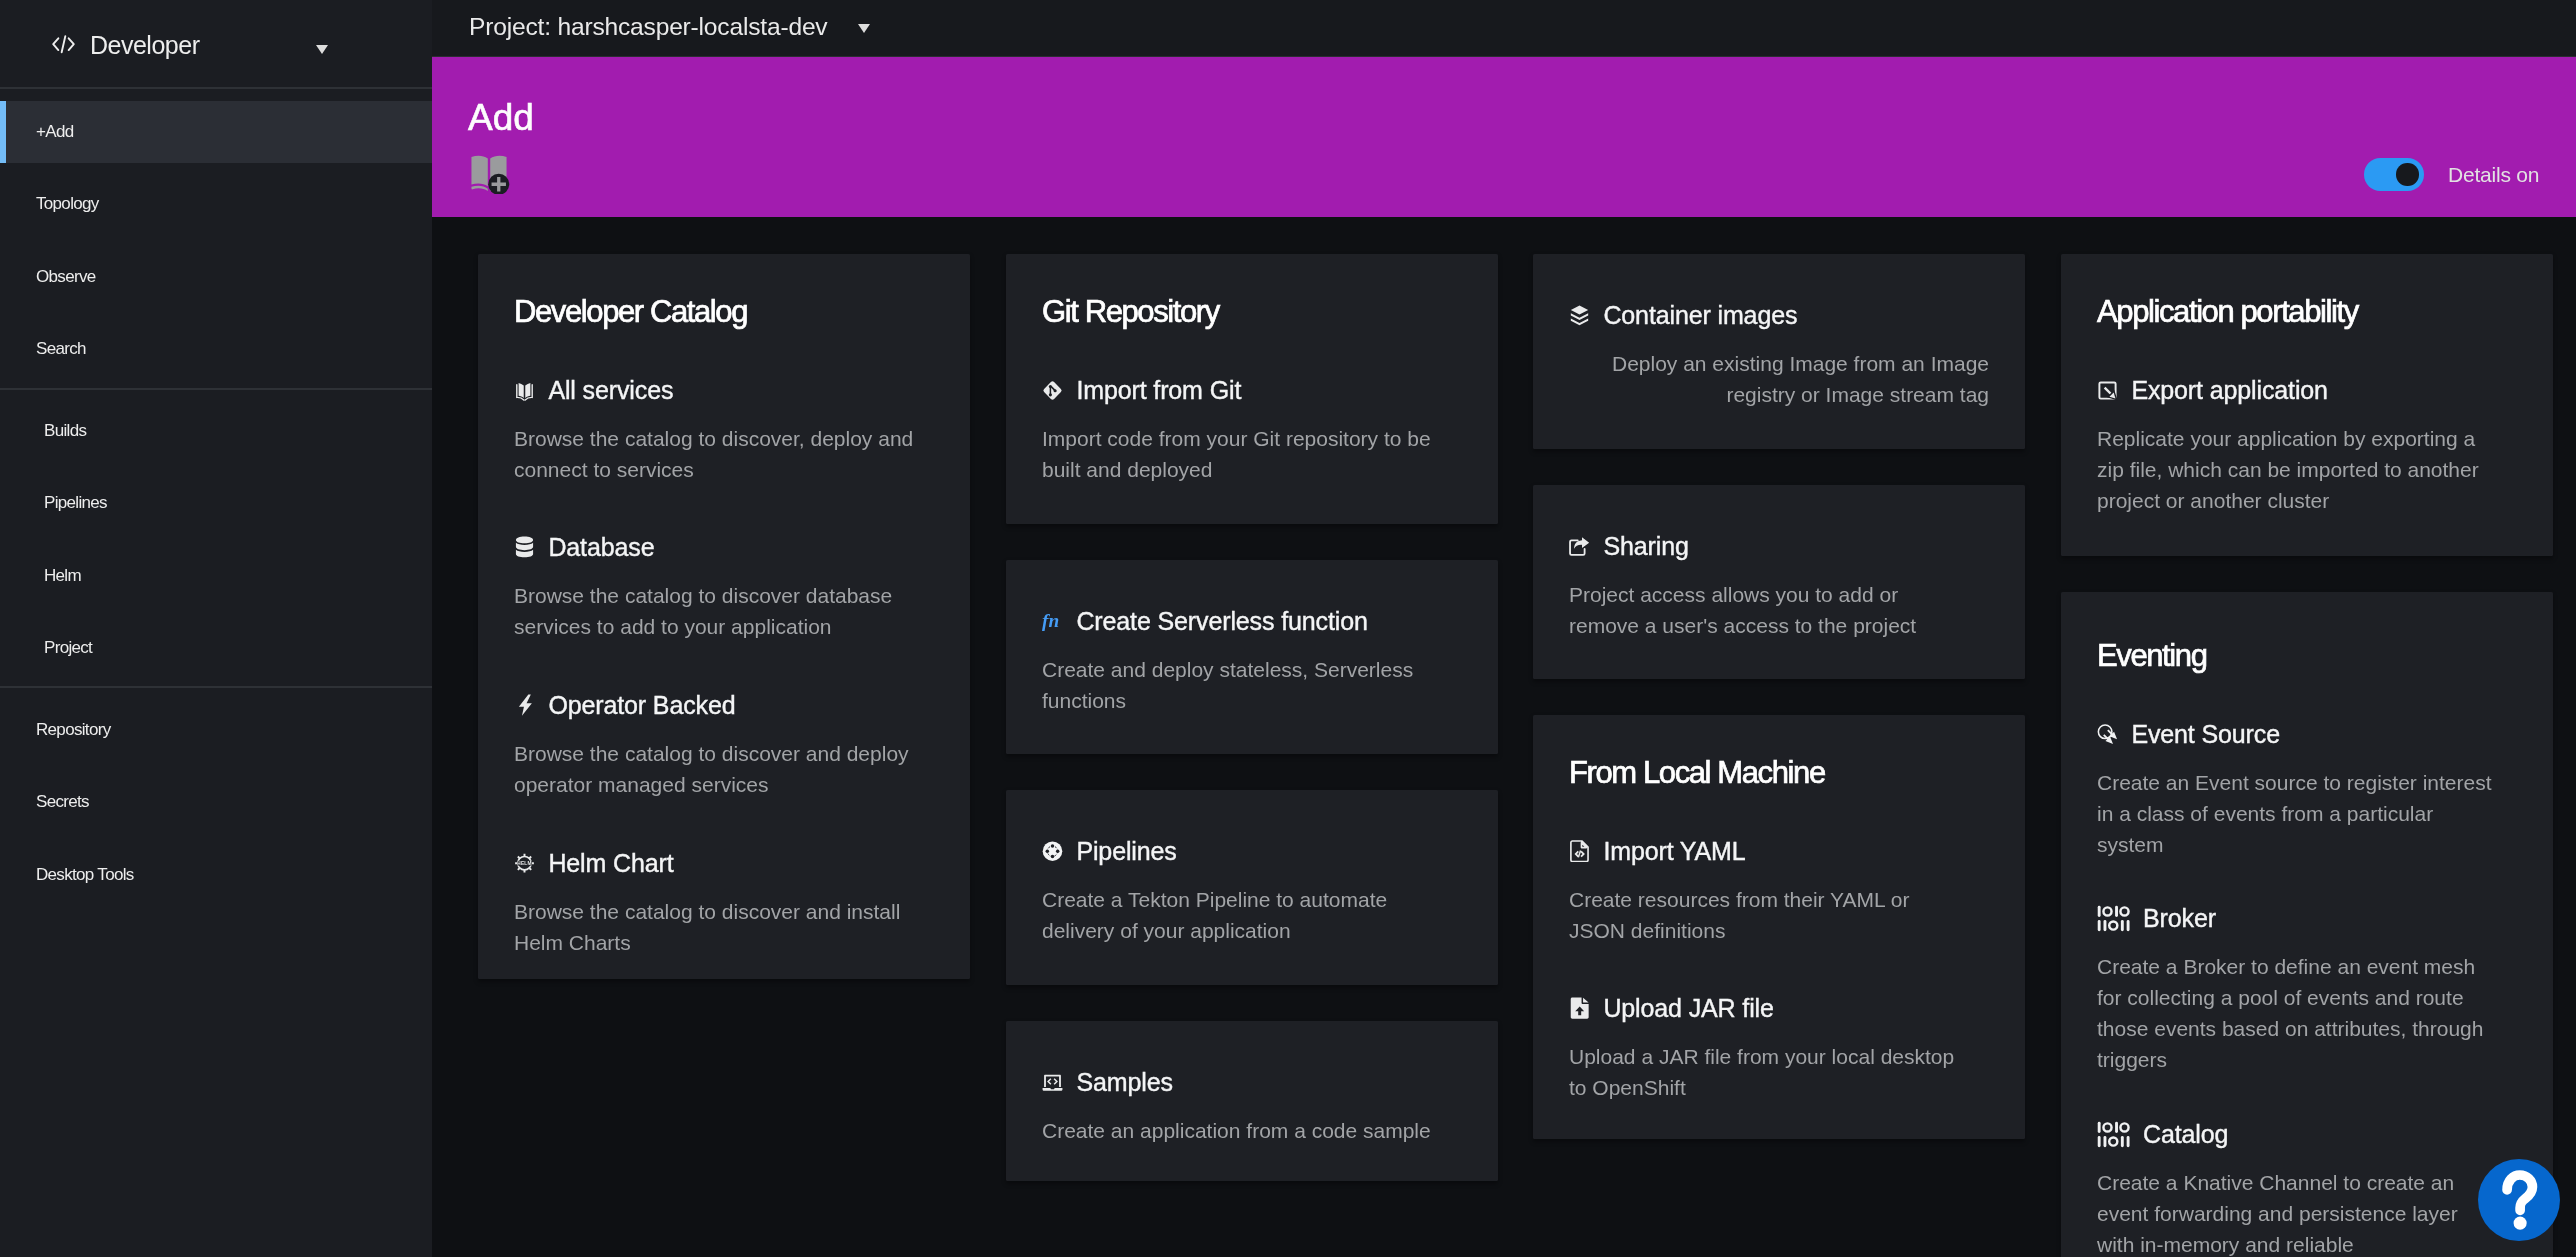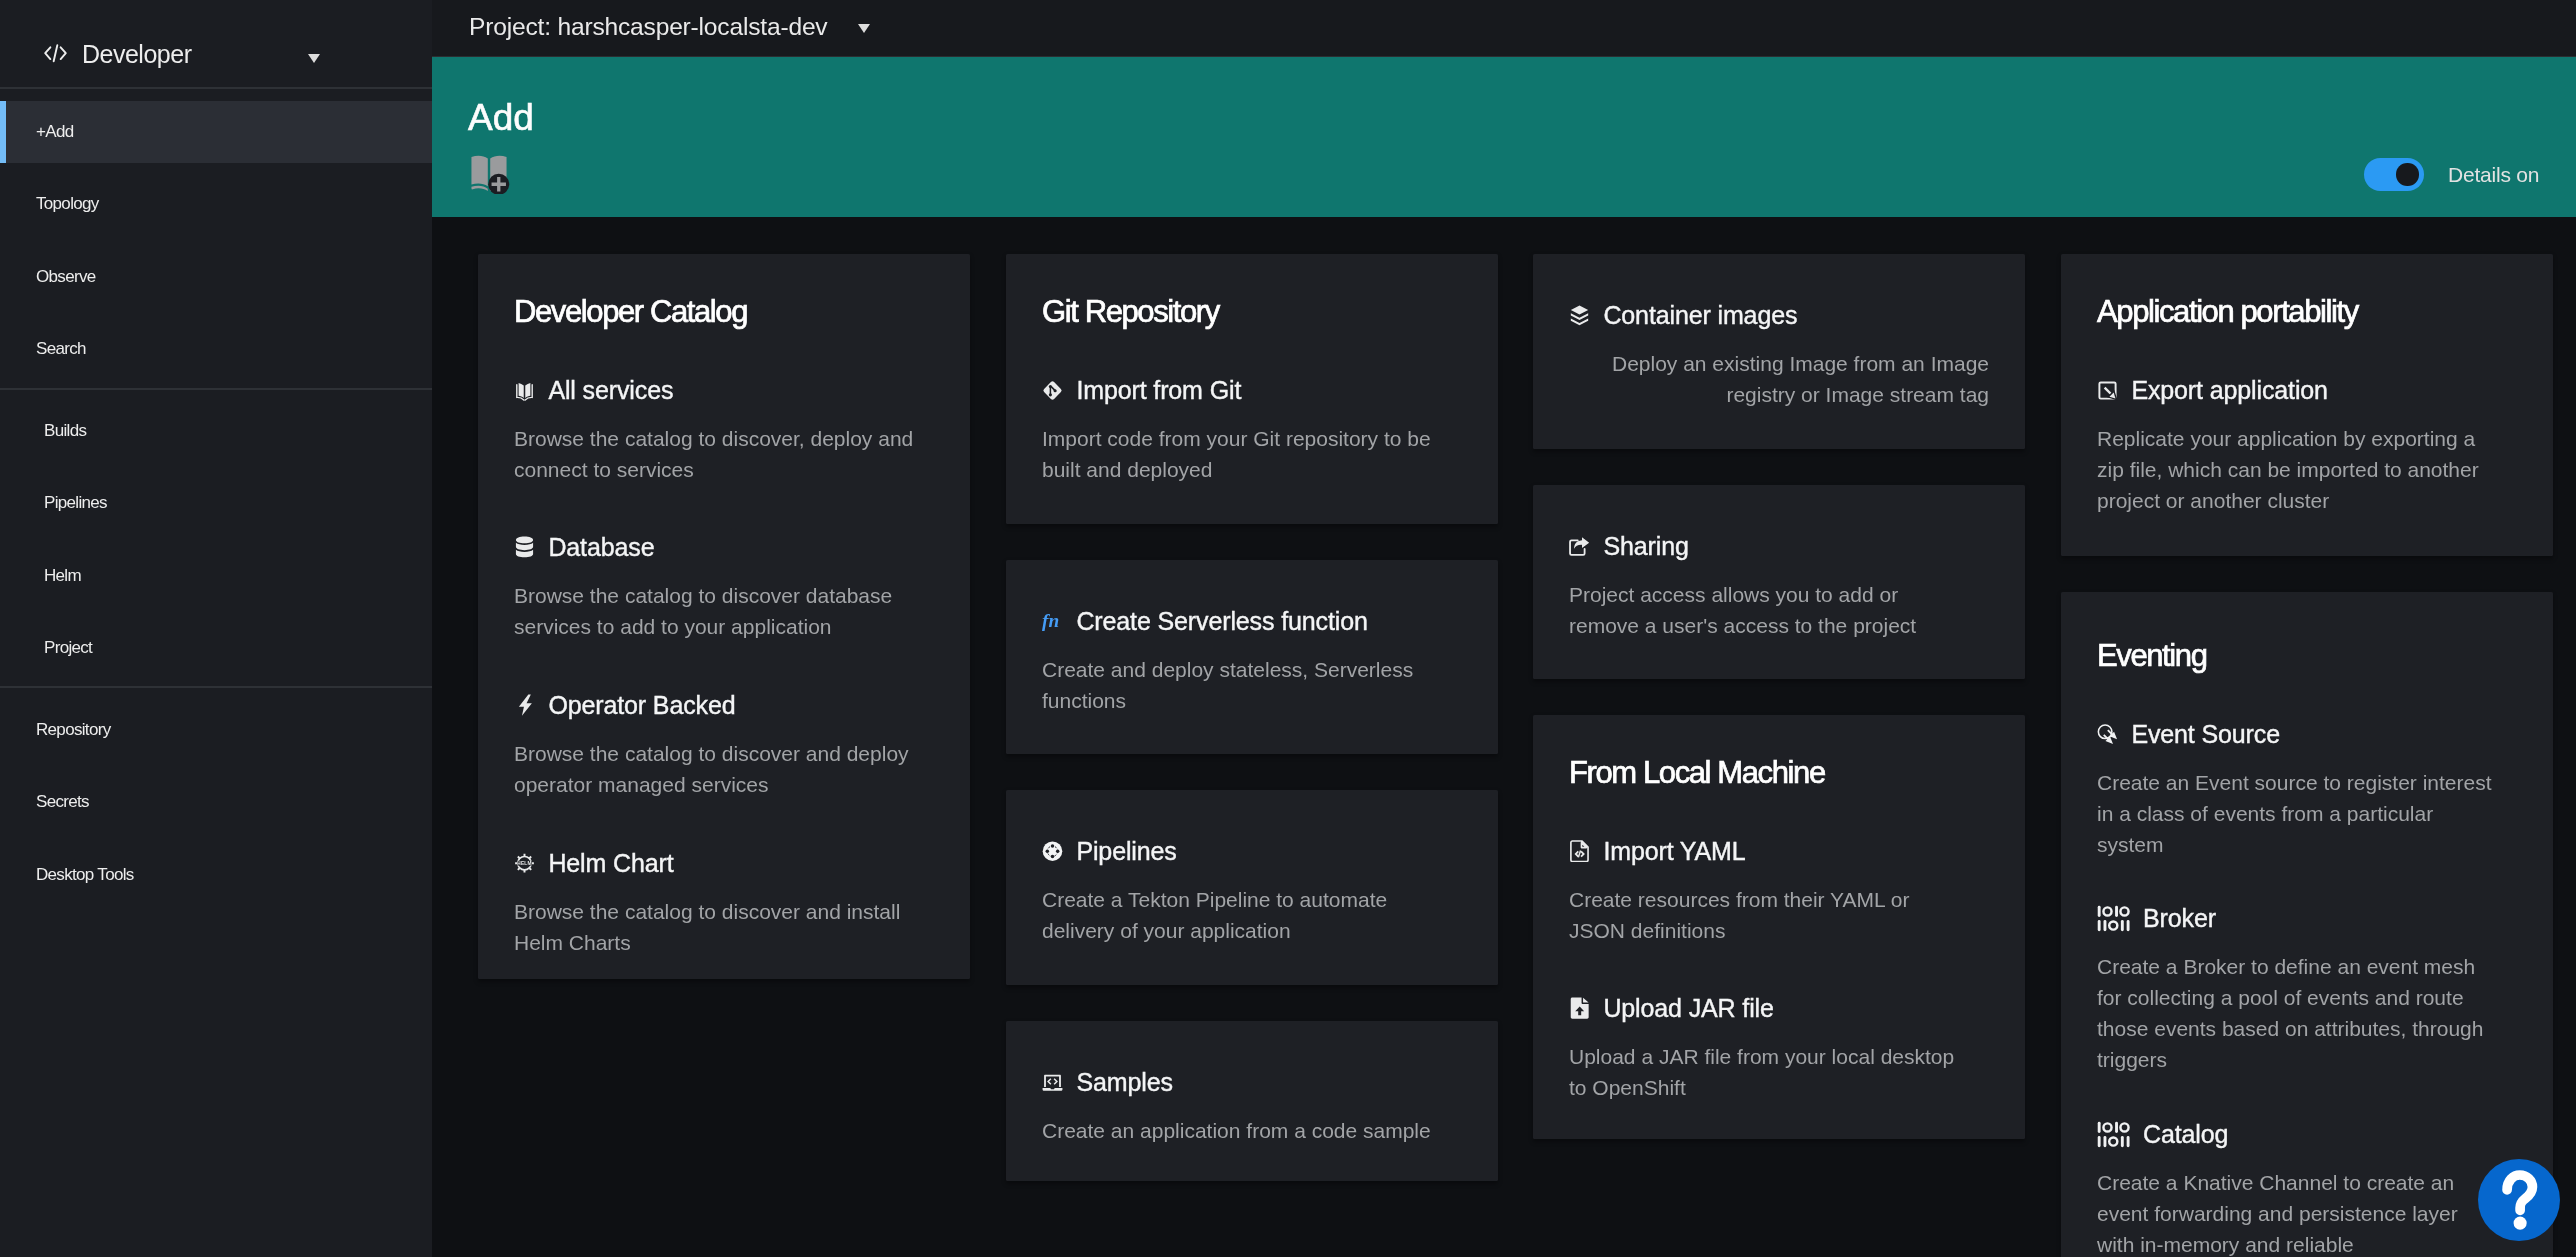--- a/index.html
+++ b/index.html
@@ -1,36 +1,36 @@
 <!DOCTYPE html>
 <html style="font-size:12px"><head>
 <meta charset="utf-8">
 <style>
 * { margin:0; padding:0; box-sizing:border-box; }
 html,body { width:2576px; height:1257px; overflow:hidden; background:#0e1013; font-family:"Liberation Sans", sans-serif; }
 #root { position:relative; width:2576px; height:1257px; }
 
 
 #sidebar { position:absolute; left:0; top:0; width:432px; height:1257px; background:#1b1d22; z-index:3; }
-#sb-head { position:absolute; left:8px; top:0; width:432px; height:87px;margin-top:9px; }
+#sb-head { position:absolute; left:16px; top:0; width:432px; height:87px; }
 #sb-head .devlabel { position:absolute; left:74px; top:31px; font-size:25px; letter-spacing:-0.02em; color:#ededed; }
 #sb-head svg.codeicon { position:absolute; left:35px; top:33px; }
 #sb-head .caret { position:absolute; left:300px; top:45px; width:0; height:0; border-left:6.7px solid transparent; border-right:6.7px solid transparent; border-top:9px solid #dddddd; }
 .sb-divider { position:absolute; left:0; width:432px; height:1.5px; background:#2e3136; }
 ul.nav { list-style:none; position:absolute; left:0; width:432px; }
 ul.nav li { position:relative; height:62px; margin-bottom:10.4px; font-size:17px; letter-spacing:-0.04em; color:#ededed; line-height:62px; padding-left:36px; }
 ul.nav li.active { background:#2b2e35; border-left:6px solid #73bcf7; padding-left:30px; }
 
 
 #masthead { position:absolute; left:432px; top:0; width:2144px; height:57px; background:#17191d; border-bottom:1.5px solid #2b2d31; }
 #masthead .ptext { position:absolute; left:37px; top:13.4px; font-size:24.6px; letter-spacing:-0.008em; color:#eaeaea; }
 #masthead .caret { position:absolute; left:426px; top:24px; width:0; height:0; border-left:6.7px solid transparent; border-right:6.7px solid transparent; border-top:9px solid #dddddd; }
 
 
-#pagehead { position:absolute; left:432px; top:57px; width:2144px; height:160px; background:#0f766e; }
+#pagehead { position:absolute; left:432px; top:57px; width:2144px; height:160px; background:#a21caf; }
 #pagehead h1 { position:absolute; left:36px; top:40px; font-size:37px; font-weight:400; color:#fdfdfd; letter-spacing:0; -webkit-text-stroke:0.6px #fdfdfd; }
 #pagehead .bookplus { position:absolute; left:36px; top:95px; }
 #pagehead .switch { position:absolute; left:1932px; top:101px; width:60px; height:33px; border-radius:16.4px; background:#2b9af3; }
 #pagehead .switch .knob { position:absolute; right:5.2px; top:5.2px; width:22.4px; height:22.4px; border-radius:11.2px; background:#17191d; }
 #pagehead .swlabel { position:absolute; left:2016px; top:106px; font-size:21px; color:#e2e2e2; letter-spacing:-0.01em; }
 
 
 #content { position:absolute; left:432px; top:218px; width:2144px; height:1040px; }
 .col { position:absolute; top:36px; width:492px;padding-left:11px; }
 #col1 { left:35px; } #col2 { left:563px; } #col3 { left:1090px; } #col4 { left:1618px; }

